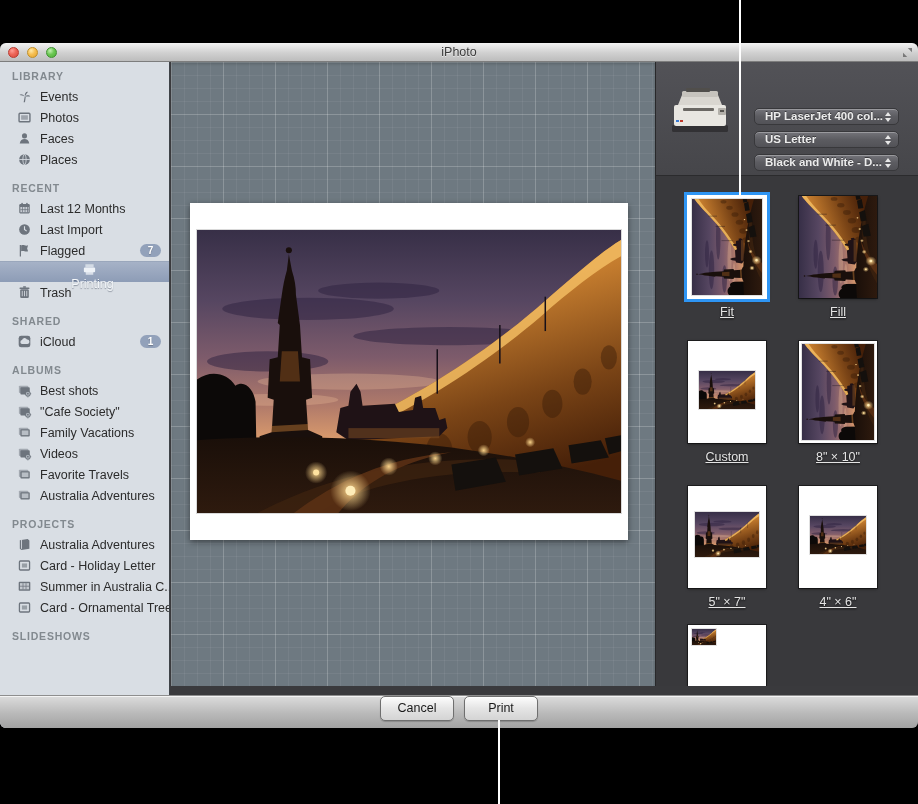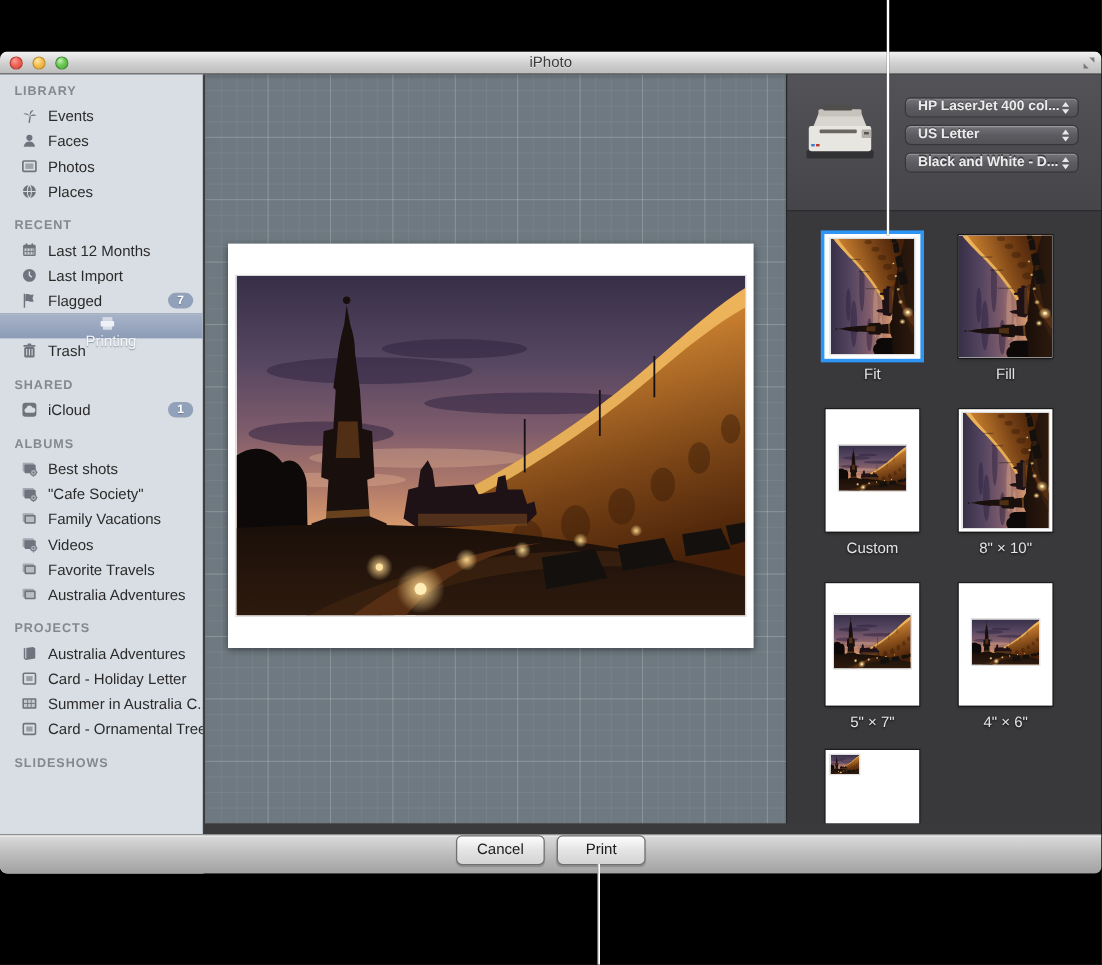--- a/index.html
+++ b/index.html
@@ -62,42 +62,42 @@
   .rightpanel { position:absolute; left:655px; top:19px; width:263px; height:624px;
                 background:#39393c; border-left:1px solid #28282a; overflow:hidden; }
   .subpanel { position:absolute; left:0; top:0; width:100%; height:114px;
               background:linear-gradient(#525257,#46464a); border-bottom:1px solid #2b2b2d; }
   .printer-img { position:absolute; left:12px; top:21px; width:70px; height:54px; }
   .dd { position:absolute; left:98px; width:145px; height:17px; border-radius:5px;
         background:linear-gradient(#74747a,#5c5c61 50%,#525257);
         border:1px solid #38383b; box-shadow:inset 0 1px 0 rgba(255,255,255,.28);
         color:#ececec; font-size:11.5px; font-weight:bold; line-height:15px;
         padding-left:10px; text-shadow:0 -1px 0 rgba(0,0,0,.45);
-        white-space:nowrap; overflow:hidden; }
+        white-space:nowrap; overflow:hidden;margin-top:27px; }
   .dd-1 { top:19px; } .dd-2 { top:42px; } .dd-3 { top:65px; }
   .dd .arrows { position:absolute; right:7px; top:3px; }
   .dd .tri-up    { width:0; height:0; border-left:3.5px solid transparent; border-right:3.5px solid transparent; border-bottom:4px solid #e8e8e8; margin-bottom:2px; }
   .dd .tri-down  { width:0; height:0; border-left:3.5px solid transparent; border-right:3.5px solid transparent; border-top:4px solid #e8e8e8; }
 
   .page { position:absolute; width:78px; height:102px; background:#fff;
           box-shadow:0 0 0 1px rgba(0,0,0,.45), 0 1px 3px rgba(0,0,0,.5); }
   .page.sel { box-shadow:0 0 0 1px #fff, 0 0 0 4px #2e95f4, 0 1px 4px rgba(0,0,0,.5); }
   .c1 { left:32px; } .c2 { left:143px; }
   .r1 { top:134px; } .r2 { top:279px; } .r3 { top:424px; } .r4 { top:563px; }
   .pv { position:absolute; overflow:hidden; }
   .m-fit     { left:4px; top:3px;  width:70px; height:96px; }
   .m-fill    { left:0;   top:0;    width:78px; height:102px; }
   .m-8x10    { left:3px; top:3px;  width:72px; height:96px; }
   .m-custom  { left:11px; top:30px; width:56px; height:38px; }
   .m-5x7     { left:7px;  top:26px; width:64px; height:45px; }
   .m-4x6     { left:11px; top:30px; width:56px; height:38px; }
   .m-contact { left:4px;  top:4px;  width:24px; height:16px; }
   .pv { box-shadow:0 0 0 1px rgba(0,0,0,.12); }
   .lbl { position:absolute; width:100px; text-align:center; font-size:12.5px;
-         color:#e4e4e4; text-shadow:0 1px 2px rgba(0,0,0,.8); }
+         color:#e4e4e4; text-shadow:0 1px 2px rgba(0,0,0,.8);text-decoration:underline; }
   .lc1 { left:21px; } .lc2 { left:132px; }
   .lr1 { top:243px; } .lr2 { top:388px; } .lr3 { top:533px; }
 
   
   .bottombar { position:absolute; left:0; bottom:0; width:100%; height:33px;
                background:linear-gradient(#dcdcdc,#b9b9b9 55%,#a2a2a2);
                border-top:1px solid #8e8e8e; box-shadow:inset 0 1px 0 rgba(255,255,255,.7);
                display:flex; justify-content:center; gap:10px; }
   .btn { width:74px; height:25px; border-radius:5px; border:1px solid #6f6f6f;
          background:linear-gradient(#fdfdfd,#e4e4e4 50%,#d4d4d4);
@@ -297,29 +297,29 @@
   <div class="sidebar">
     <div class="sec-header">LIBRARY</div>
     <div class="row">
         <svg class="ic">
           <use href="#i-palm"></use>
         </svg>
         <span>Events</span>
       </div>
     <div class="row">
         <svg class="ic">
+          <use href="#i-photo"></use>
+        </svg>
+        <span>Photos</span>
+      </div>
+    <div class="row">
+        <svg class="ic">
           <use href="#i-face"></use>
         </svg>
         <span>Faces</span>
-      </div>
-    <div class="row">
-        <svg class="ic">
-          <use href="#i-photo"></use>
-        </svg>
-        <span>Photos</span>
       </div>
     <div class="row">
         <svg class="ic">
           <use href="#i-globe"></use>
         </svg>
         <span>Places</span>
       </div>
 
     <div class="sec-header">RECENT</div>
     <div class="row">

